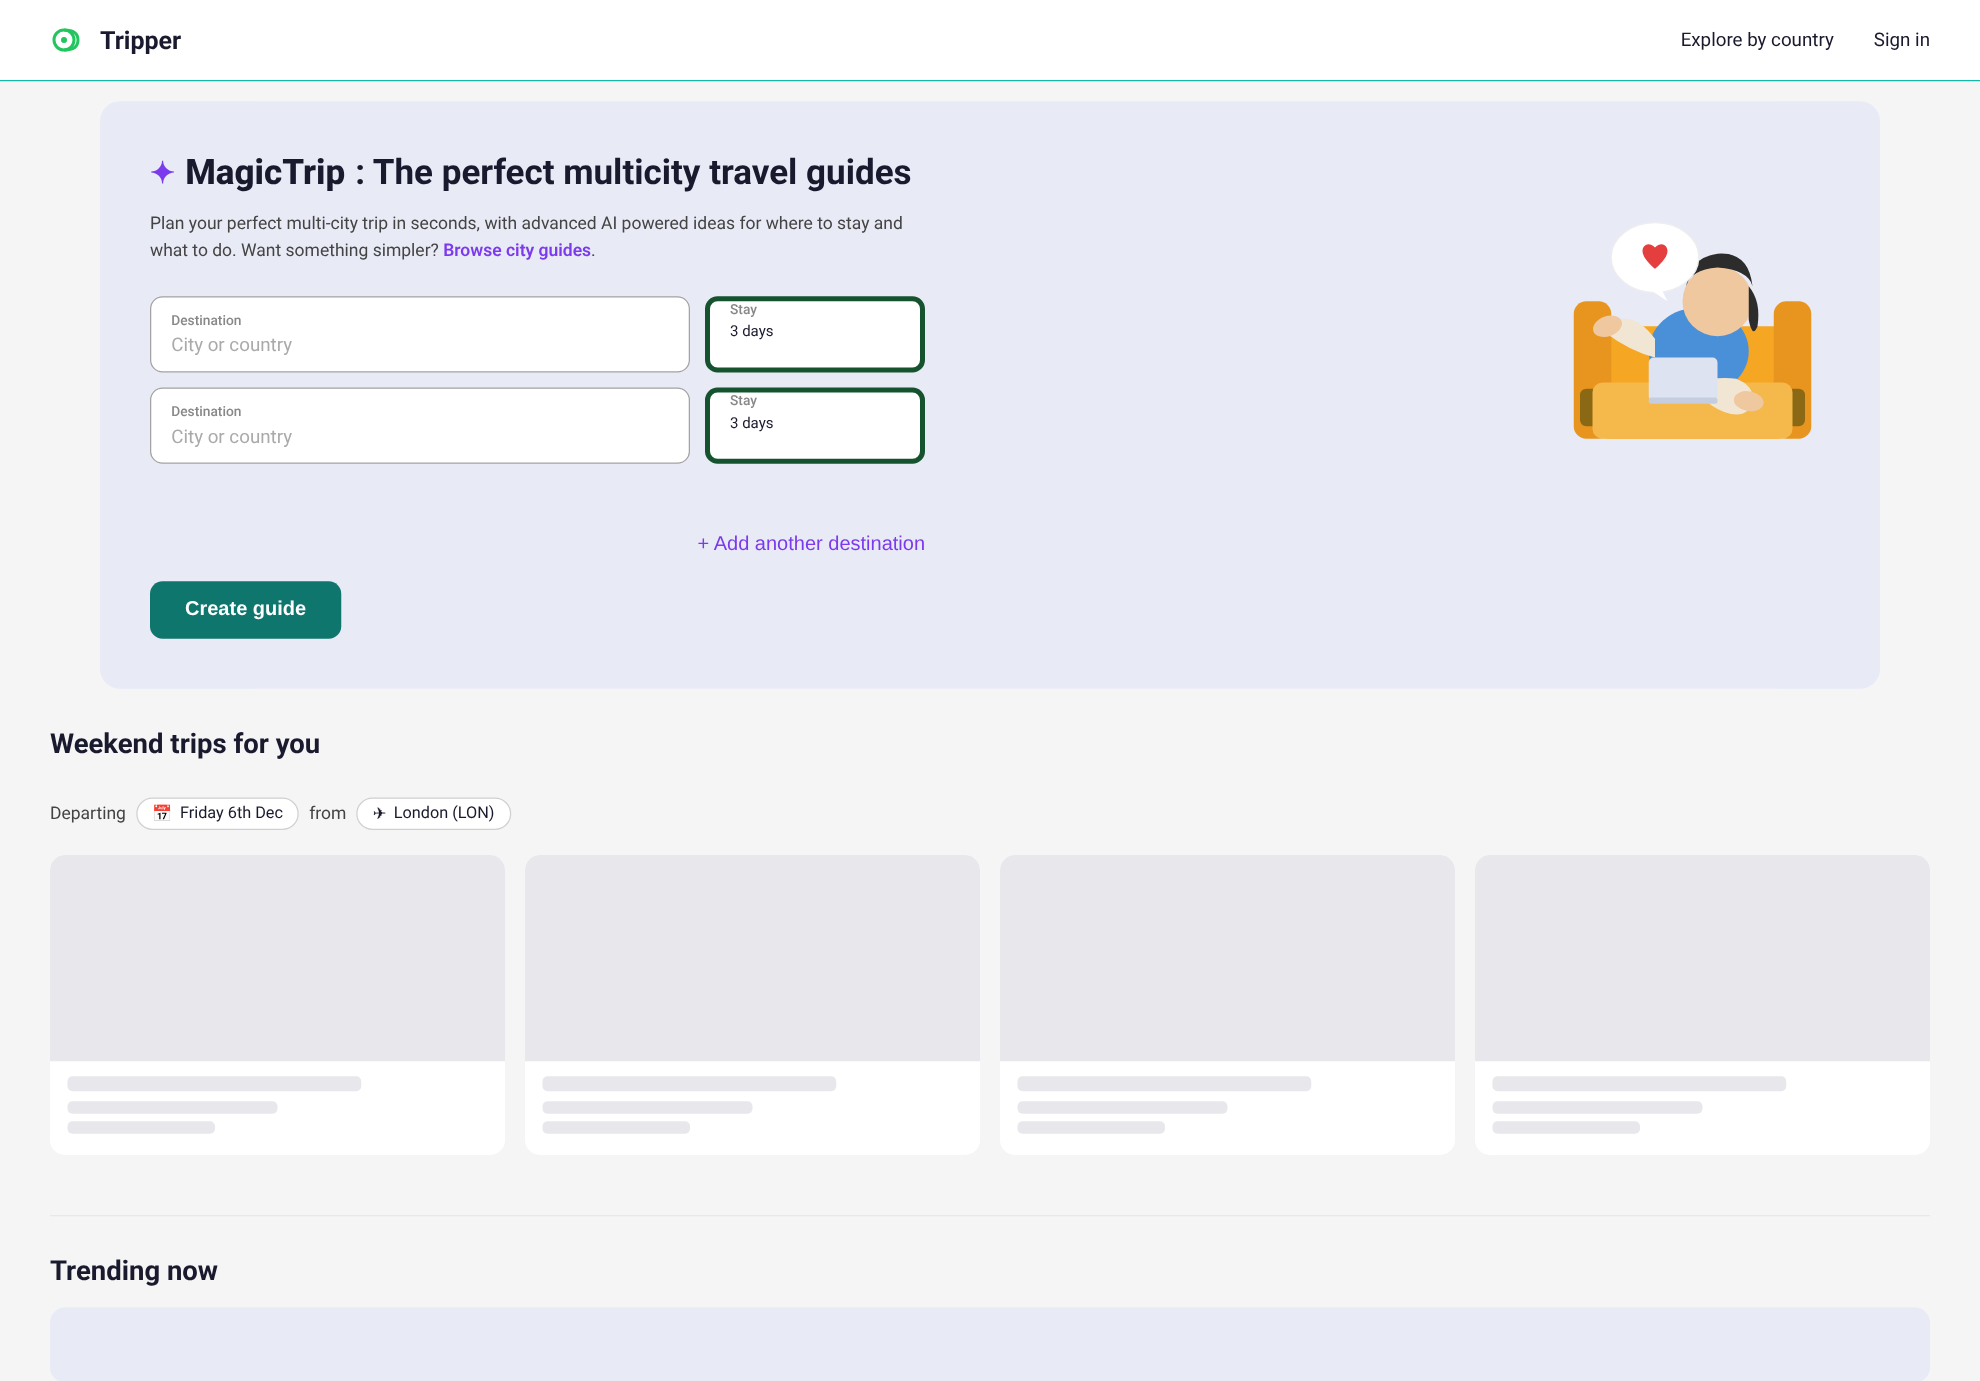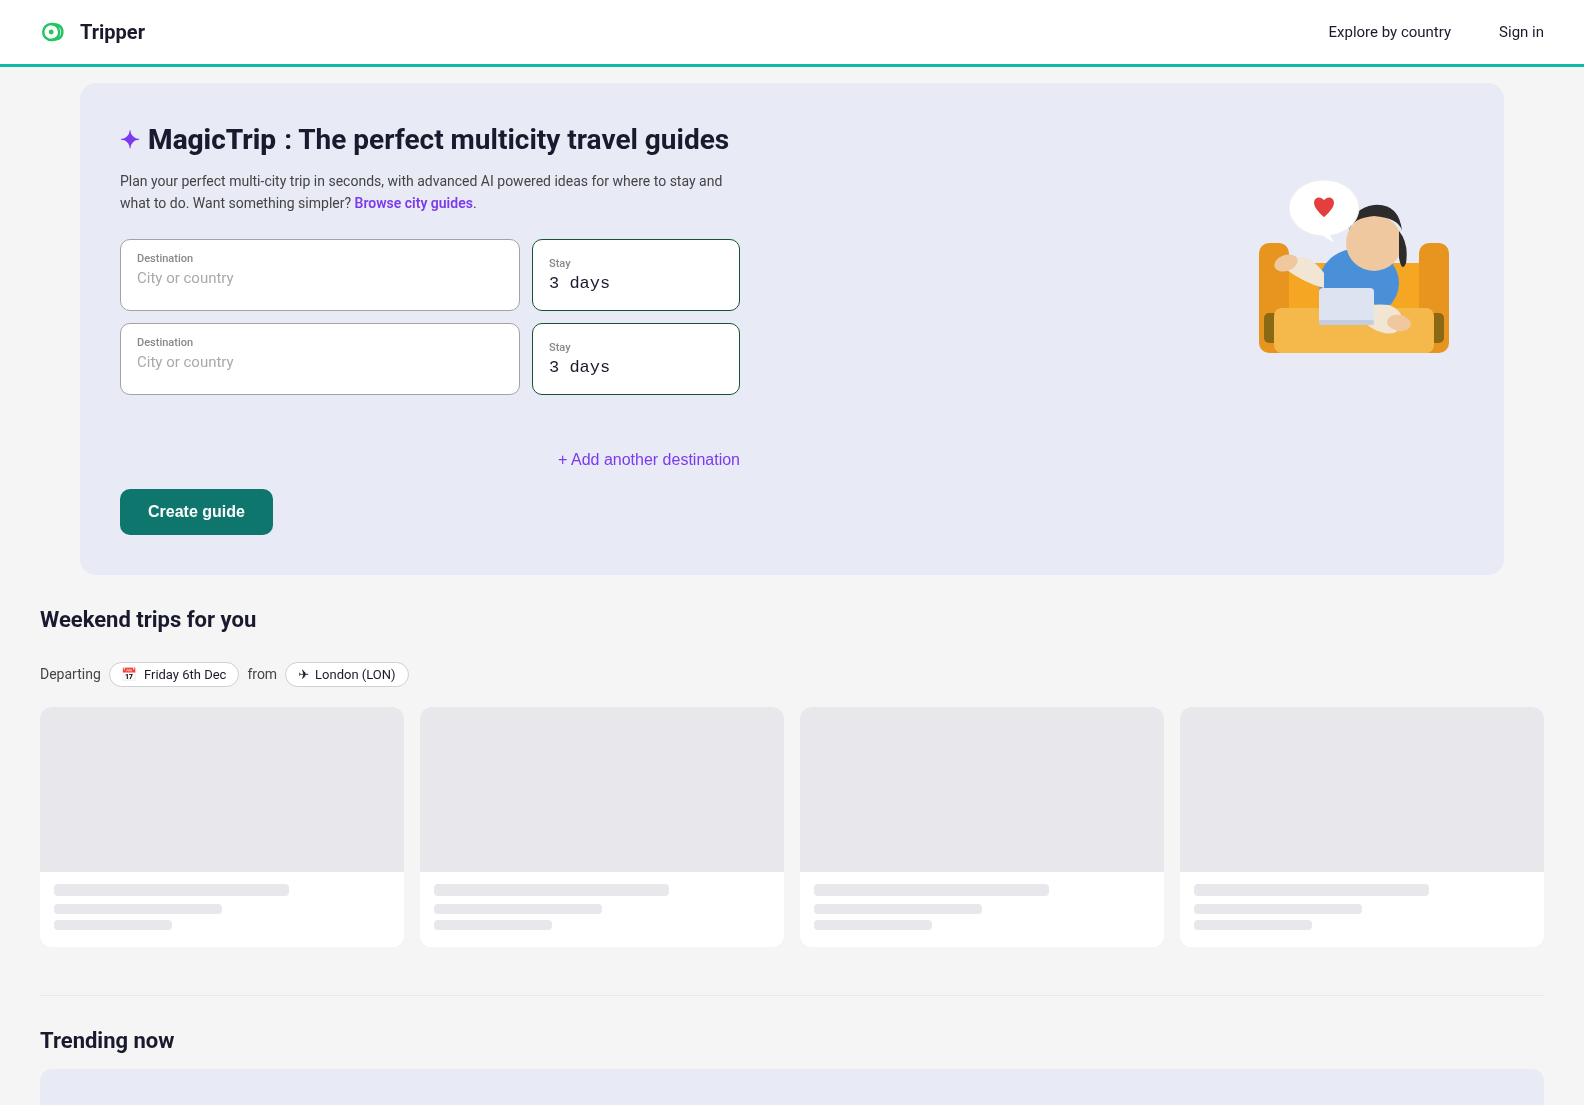--- a/index.html
+++ b/index.html
@@ -10,39 +10,39 @@
       min-height: 1105px;
     }
 
     
     .nav {
       display: flex;
       align-items: center;
       justify-content: space-between;
       padding: 16px 40px;
       background: #fff;
-      border-bottom: 3px solid #14b8a6;
+      border-bottom: 1px solid #14b8a6;
     }
     .logo {
       display: flex;
       align-items: center;
       gap: 8px;
       text-decoration: none;
       color: #1a1a2e;
       font-size: 20px;
       font-weight: 700;
     }
     .logo-icon {
       width: 32px;
       height: 32px;
     }
     .nav-links {
       display: flex;
       align-items: flex-start;
-      gap: 48px;
+      gap: 32px;
     }
     .nav-link {
       font-size: 15px;
       color: #1a1a2e;
       text-decoration: none;
       cursor: pointer;
     }
 
     
     .hero {
@@ -105,37 +105,36 @@
       color: #888;
       font-weight: 500;
       margin-bottom: 4px;
       text-transform: none;
     }
     .dest-value {
       font-size: 15px;
       color: #aaa;
     }
     .stay-input-wrapper {
-      width: 208px;
+      width: 176px;
       background: #fff;
       border-radius: 10px;
-      padding: 17px 16px;
-      border: 1px solid #14532d;
+      padding: 0 16px;
+      border: 4px solid #14532d;
     }
     .stay-label {
       font-size: 11px;
       color: #888;
       font-weight: 500;
       margin-bottom: 4px;
     }
     .stay-value {
-      font-size: 17px;
+      font-size: 12px;
       color: #1a1a2e;
       font-weight: 400;
-      font-family: Liberation Mono, monospace;
     }
 
     .add-destination {
       text-align: right;
       margin-bottom: 20px;
     }
     .add-dest-btn {
       color: #7c3aed;
       font-size: 16px;
       font-weight: 500;

